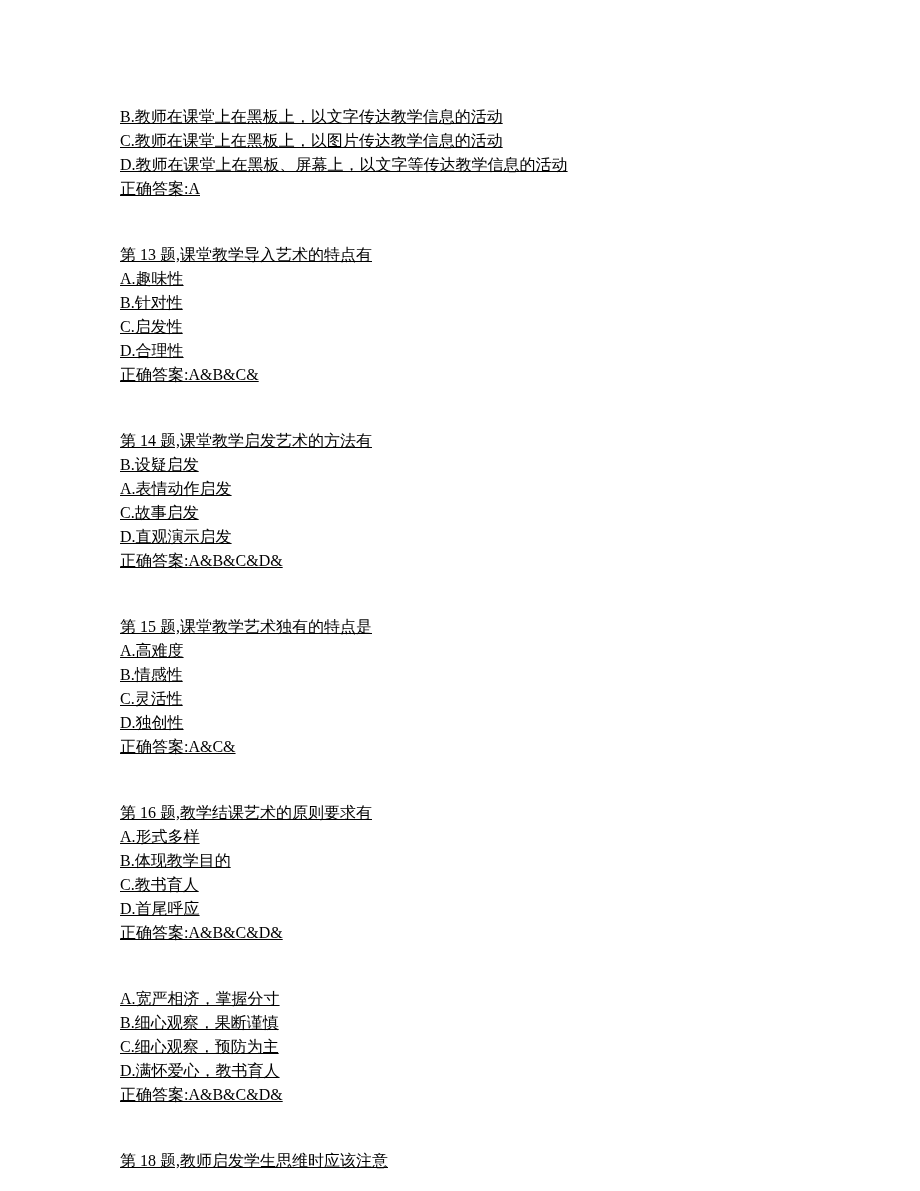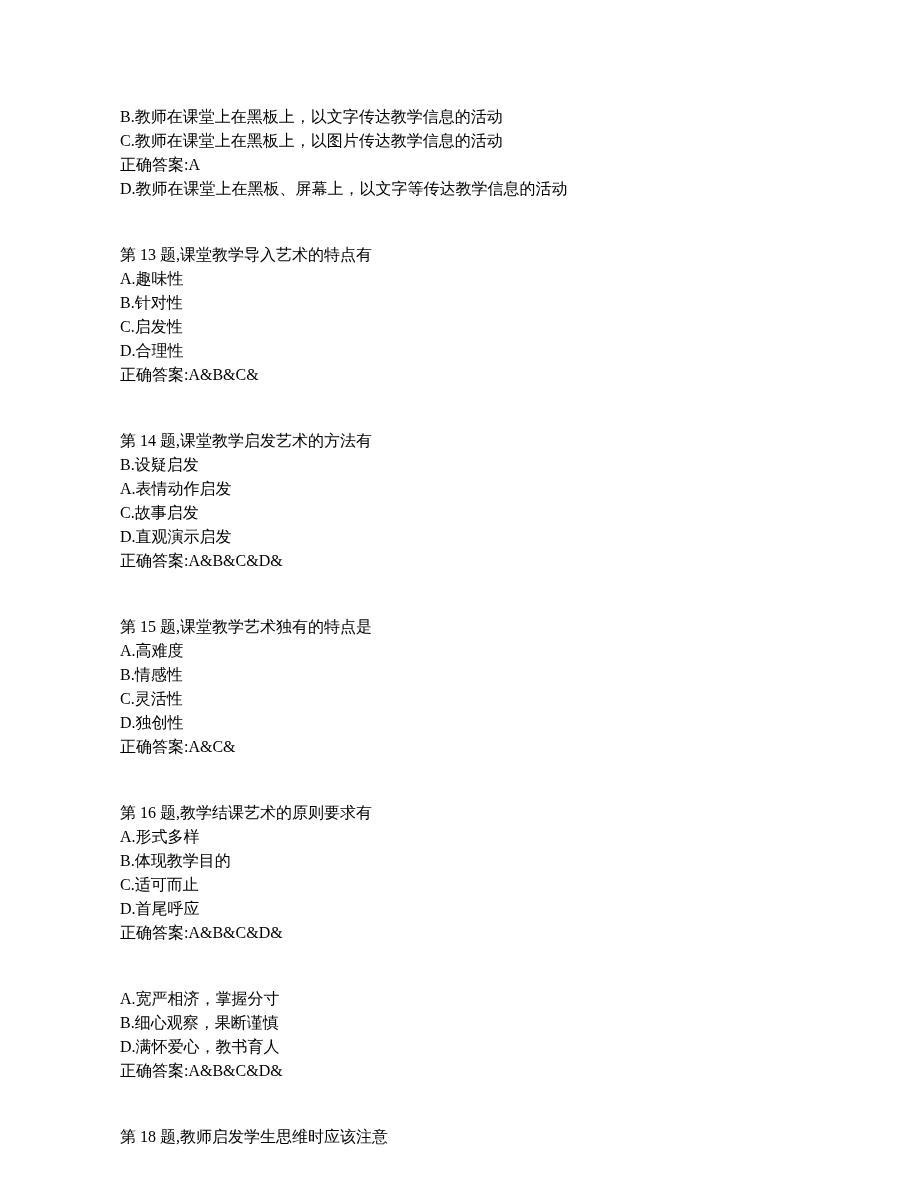--- a/index.html
+++ b/index.html
@@ -16,30 +16,31 @@
       line-height: 1.5;
       color: #000000;
       padding: 105px 120px 0 120px;
     }
     .question-block {
       margin-bottom: 42px;
     }
     .line {
       display: block;
       white-space: pre;
+      text-decoration: underline;
     }
   </style>
 </head>
 <body>
 
 <div class="question-block">
   <span class="line">B.教师在课堂上在黑板上，以文字传达教学信息的活动</span>
   <span class="line">C.教师在课堂上在黑板上，以图片传达教学信息的活动</span>
+  <span class="line">D.教师在课堂上在黑板、屏幕上，以文字等传达教学信息的活动</span>
   <span class="line">正确答案:A</span>
-  <span class="line">D.教师在课堂上在黑板、屏幕上，以文字等传达教学信息的活动</span>
 </div>
 
 <div class="question-block">
   <span class="line">第 13 题,课堂教学导入艺术的特点有</span>
   <span class="line">A.趣味性</span>
   <span class="line">B.针对性</span>
   <span class="line">C.启发性</span>
   <span class="line">D.合理性</span>
   <span class="line">正确答案:A&amp;B&amp;C&amp;</span>
 </div>
@@ -59,27 +60,28 @@
   <span class="line">B.情感性</span>
   <span class="line">C.灵活性</span>
   <span class="line">D.独创性</span>
   <span class="line">正确答案:A&amp;C&amp;</span>
 </div>
 
 <div class="question-block">
   <span class="line">第 16 题,教学结课艺术的原则要求有</span>
   <span class="line">A.形式多样</span>
   <span class="line">B.体现教学目的</span>
-  <span class="line">C.适可而止</span>
+  <span class="line">C.教书育人</span>
   <span class="line">D.首尾呼应</span>
   <span class="line">正确答案:A&amp;B&amp;C&amp;D&amp;</span>
 </div>
 
 <div class="question-block">
   <span class="line">A.宽严相济，掌握分寸</span>
   <span class="line">B.细心观察，果断谨慎</span>
+  <span class="line">C.细心观察，预防为主</span>
   <span class="line">D.满怀爱心，教书育人</span>
   <span class="line">正确答案:A&amp;B&amp;C&amp;D&amp;</span>
 </div>
 
 <div class="question-block">
   <span class="line">第 18 题,教师启发学生思维时应该注意</span>
 </div>
 
 </body></html>

